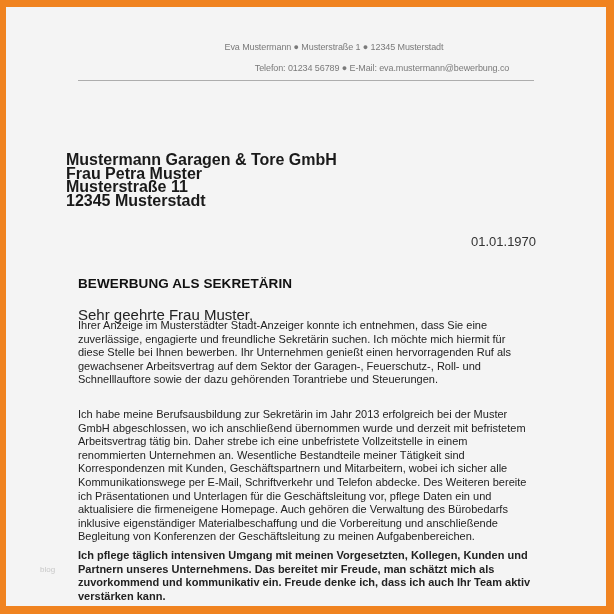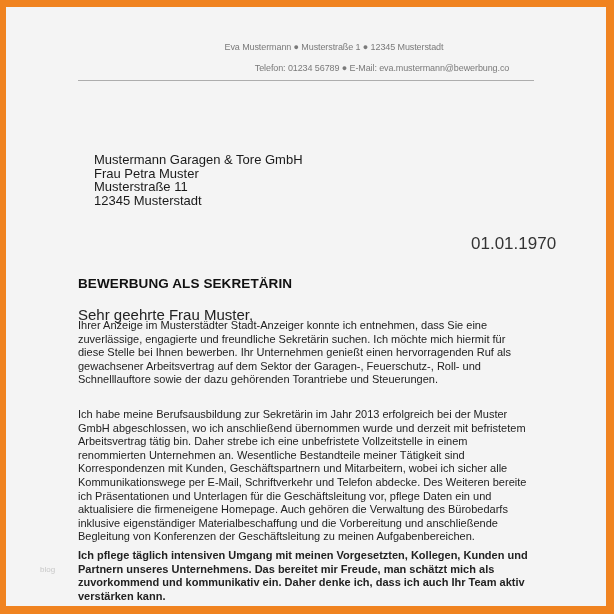--- a/index.html
+++ b/index.html
@@ -38,32 +38,32 @@
     .divider {
       position: absolute;
       left: 72px;
       top: 73px;
       width: 456px;
       height: 1px;
       background: #adadad;
     }
     .recipient {
       position: absolute;
-      left: 88px;
+      left: 60px;
       top: 146px;
-      font-size: 13px;
-      font-weight: normal;
+      font-size: 16px;
+      font-weight: bold;
       color: #1a1a1a;
       line-height: 13.5px;
     }
     .date {
       position: absolute;
       left: 465px;
       top: 227px;
-      font-size: 17px;
+      font-size: 13px;
       color: #333;
     }
     .subject {
       position: absolute;
       left: 72px;
       top: 269px;
       font-size: 13.5px;
       font-weight: bold;
       color: #111;
       letter-spacing: 0.1px;
@@ -135,18 +135,18 @@
     <div>Kommunikationswege per E-Mail, Schriftverkehr und Telefon abdecke. Des Weiteren bereite</div>
     <div>ich Präsentationen und Unterlagen für die Geschäftsleitung vor, pflege Daten ein und</div>
     <div>aktualisiere die firmeneigene Homepage. Auch gehören die Verwaltung des Bürobedarfs</div>
     <div>inklusive eigenständiger Materialbeschaffung und die Vorbereitung und anschließende</div>
     <div>Begleitung von Konferenzen der Geschäftsleitung zu meinen Aufgabenbereichen.</div>
   </div>
 
   <div class="para p3">
     <div>Ich pflege täglich intensiven Umgang mit meinen Vorgesetzten, Kollegen, Kunden und</div>
     <div>Partnern unseres Unternehmens. Das bereitet mir Freude, man schätzt mich als</div>
-    <div>zuvorkommend und kommunikativ ein. Daher denke ich, dass ich auch Ihr Team aktiv</div>
+    <div>zuvorkommend und kommunikativ ein. Freude denke ich, dass ich auch Ihr Team aktiv</div>
     <div>verstärken kann.</div>
   </div>
 
   <div class="watermark">blog</div>
 </div>
 
 </body></html>

